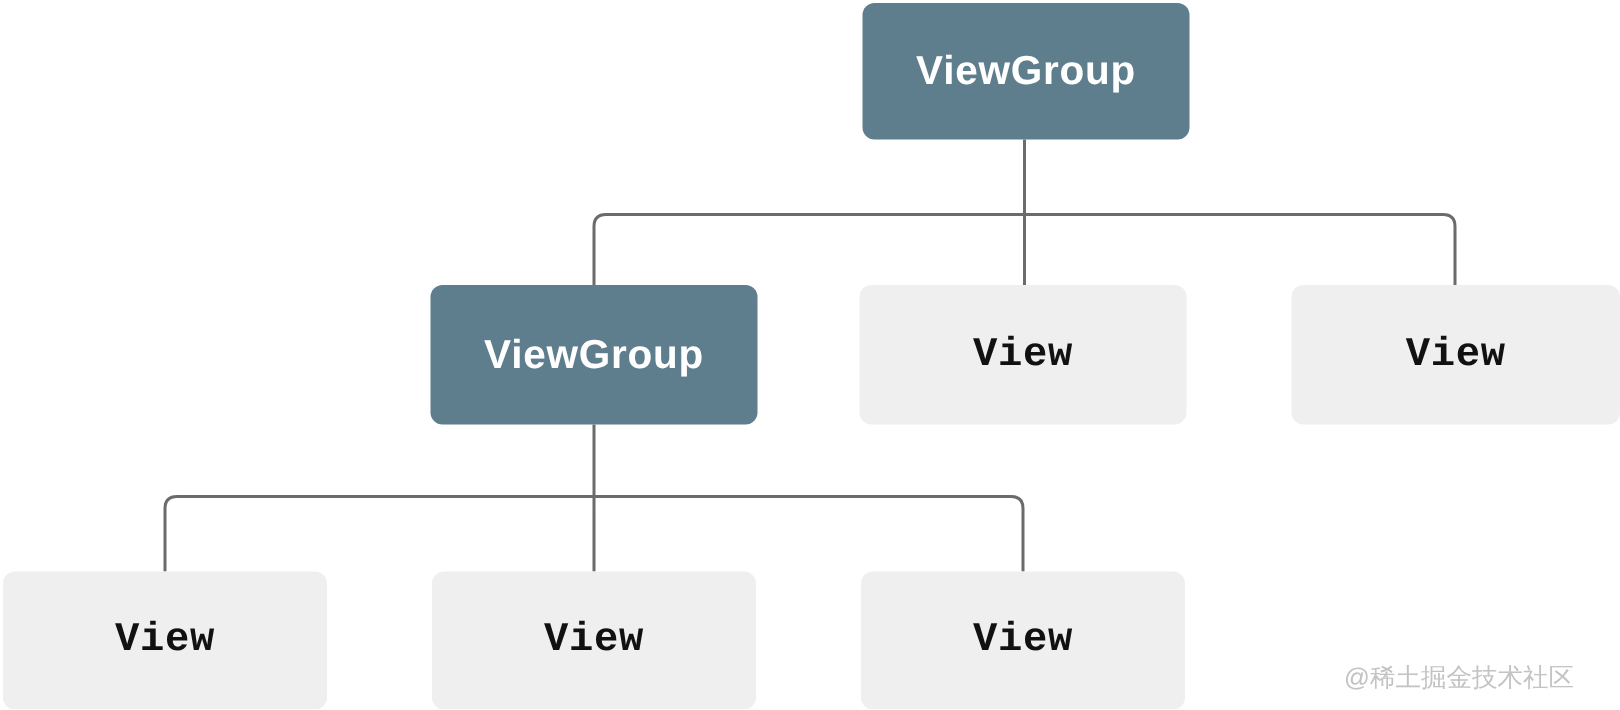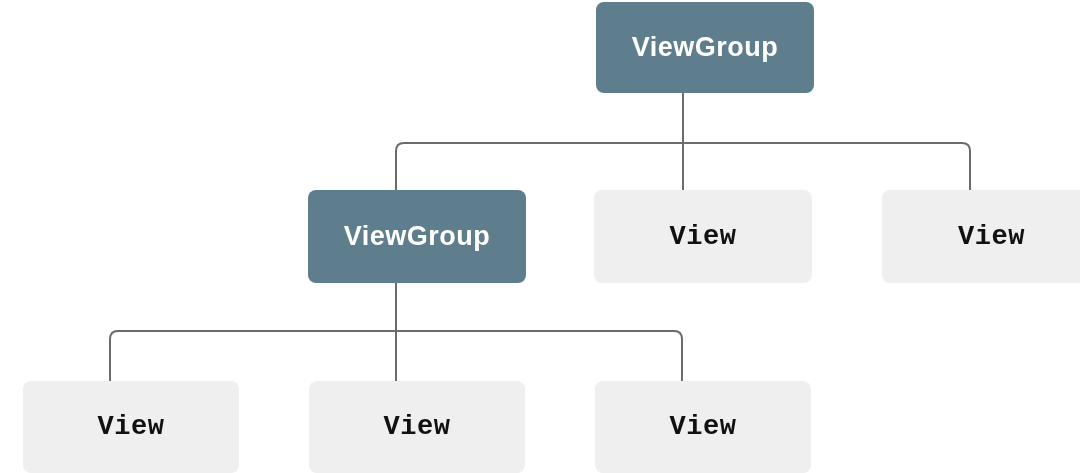--- a/index.html
+++ b/index.html
@@ -32,21 +32,20 @@
   .node {
     position: absolute;
     display: flex;
     align-items: center;
     justify-content: center;
     border-radius: 8px;
     font-weight: 700;
     font-size: 27px;
     letter-spacing: 0.5px;
     box-sizing: border-box;
-    margin-left: 21px;
   }
   .node.viewgroup {
     background: var(--viewgroup-bg, #5e7e8d);
     color: var(--viewgroup-text, #ffffff);
   }
   .node.view {
     background: var(--view-bg, #efefef);
     color: var(--view-text, #111111);
     font-family: Liberation Mono, monospace;
   }
@@ -92,14 +91,15 @@
   </div>
 
   <div class="node view" style="left:288px; top:381px; width:216px; height:92px;">
     <span>View</span>
   </div>
 
   <div class="node view" style="left:574px; top:381px; width:216px; height:92px;">
     <span>View</span>
   </div>
 
+  <div class="watermark">@稀土掘金技术社区</div>
 
 </div>
 
 </body></html>

